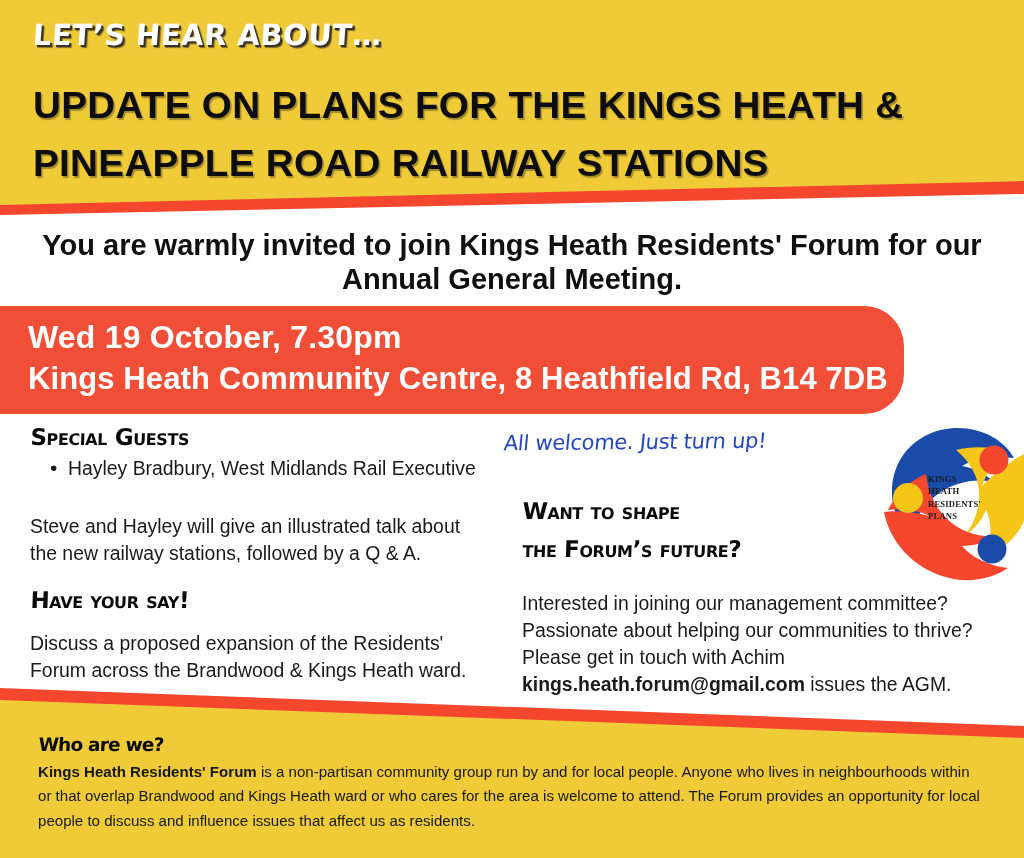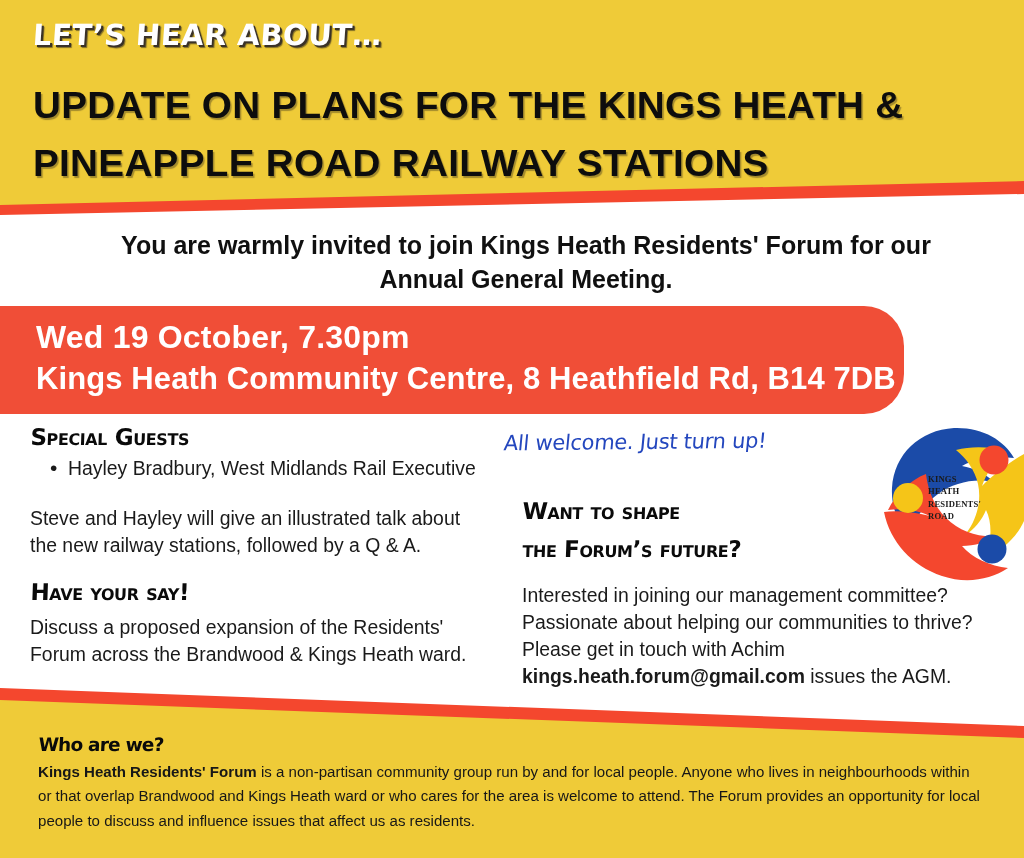--- a/index.html
+++ b/index.html
@@ -86,44 +86,44 @@
     letter-spacing: 0.3px;
     color: #0d0d0d;
     text-shadow: 1.5px 1.5px 1px rgba(70,60,30,.45);
     transform: scaleX(1.03);
     transform-origin: left center;
   }
 
   
   .invite {
     position: absolute;
-    left: 56px; top: 228px;
+    left: 42px; top: 228px;
     width: 940px;
     z-index: 5;
     text-align: center;
     font-family: "Liberation Sans", sans-serif;
     font-weight: bold;
-    font-size: 25px;
+    font-size: 29px;
     line-height: 34px;
     color: #101010;
   }
 
   
   .event-banner {
     position: absolute;
     left: -40px; top: 306px;
     width: 944px;
     height: 108px;
     background: #F04E37;
     border-radius: 0 40px 40px 0;
     z-index: 4;
   }
   .event-inner {
     position: absolute;
-    left: 76px;
+    left: 68px;
     top: 8px;
     right: 0;
   }
   .event-date {
     font-family: "Liberation Sans", sans-serif;
     font-weight: bold;
     font-size: 32px;
     line-height: 46px;
     color: #ffffff;
     letter-spacing: 0.2px;
@@ -160,20 +160,21 @@
     transform: skewX(-2deg);
     transform-origin: left bottom;
   }
   .hand-head.small-caps { font-variant: small-caps; }
 
   .body-text {
     font-family: "Liberation Sans", sans-serif;
     font-size: 19.4px;
     line-height: 27px;
     color: #1a1a1a;
+    margin-top: 8px;
   }
 
   ul.guests {
     list-style: none;
     margin: 5px 0 14px 0;
     padding: 0;
   }
   ul.guests li {
     position: relative;
     padding-left: 38px;
@@ -336,21 +337,21 @@
                C50 96 32 94 20 96 Z" fill="#F4472E"></path>
 
       <circle cx="44" cy="82" r="15" fill="#F5C518"></circle>
       <circle cx="130" cy="44" r="14.5" fill="#F4472E"></circle>
       <circle cx="128" cy="133" r="14.5" fill="#1B4BA8"></circle>
     </svg>
     <div class="logo-text">
       <div>KINGS</div>
       <div>HEATH</div>
       <div>RESIDENTS'</div>
-      <div>ROAD</div>
+      <div>PLANS</div>
     </div>
   </div>
 
   <div class="bottom-stripe"></div>
   <div class="bottom-band"></div>
 
   <div class="footer">
     <div class="footer-head small-caps">Who are we?</div>
     <div class="footer-body"><b>Kings Heath Residents' Forum</b><span> is a non-partisan community group run by and for local people. Anyone who lives in neighbourhoods within or that overlap Brandwood and Kings Heath ward or who cares for the area is welcome to attend. The Forum provides an opportunity for local people to discuss and influence issues that affect us as residents.</span></div>
   </div>

